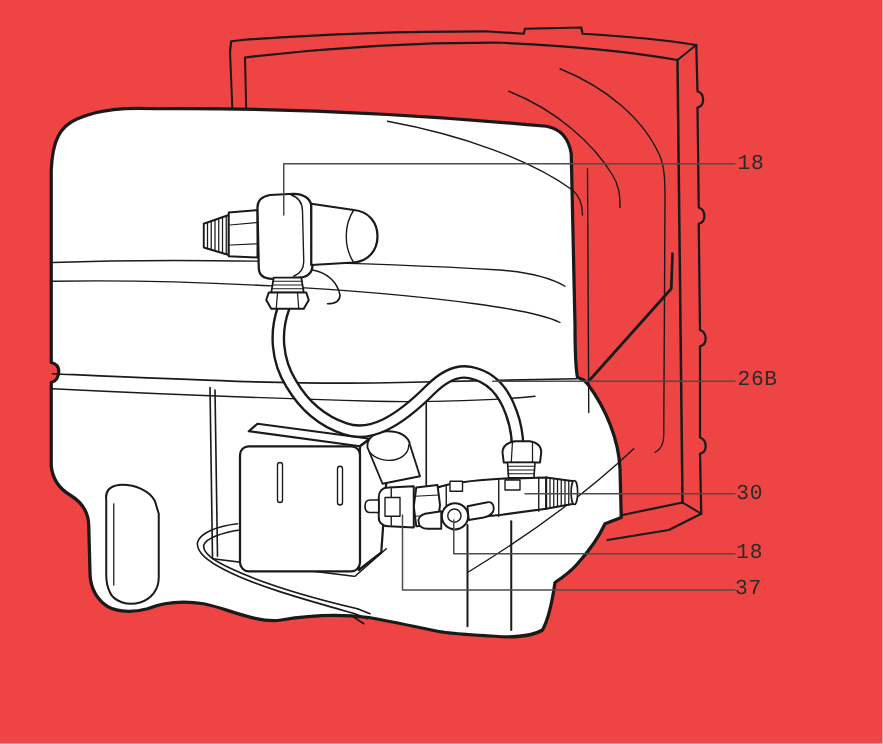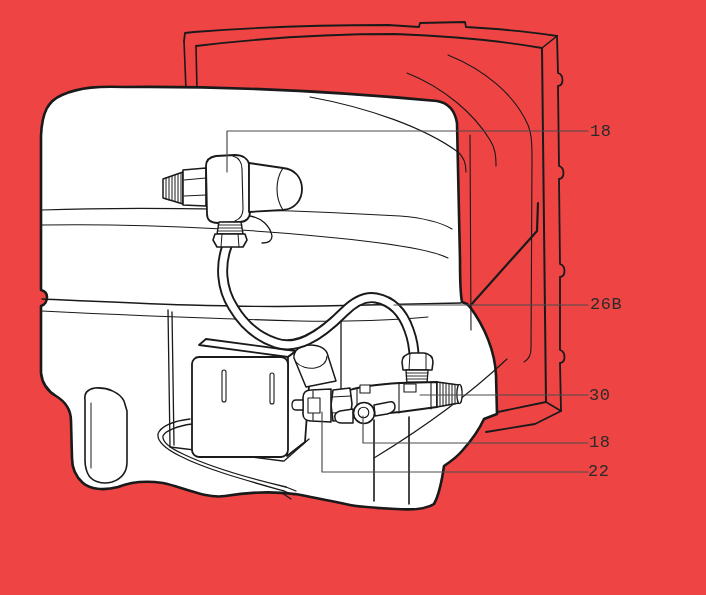--- a/index.html
+++ b/index.html
@@ -207,15 +207,15 @@
       <path d="M 363,416 L 363,443 L 588,443"></path>
       <path d="M 322,412 L 322,472 L 588,472"></path>
     </g>
   </g>
 </svg>
 
 <div class="callout" style="left:590px;top:123px;">18</div>
 <div class="callout" style="left:590px;top:296px;">26B</div>
 <div class="callout" style="left:589px;top:387px;">30</div>
 <div class="callout" style="left:589px;top:434px;">18</div>
-<div class="callout" style="left:588px;top:463px;">22</div>
+<div class="callout" style="left:588px;top:463px;">37</div>
 
 </div>
 
 </body></html>

